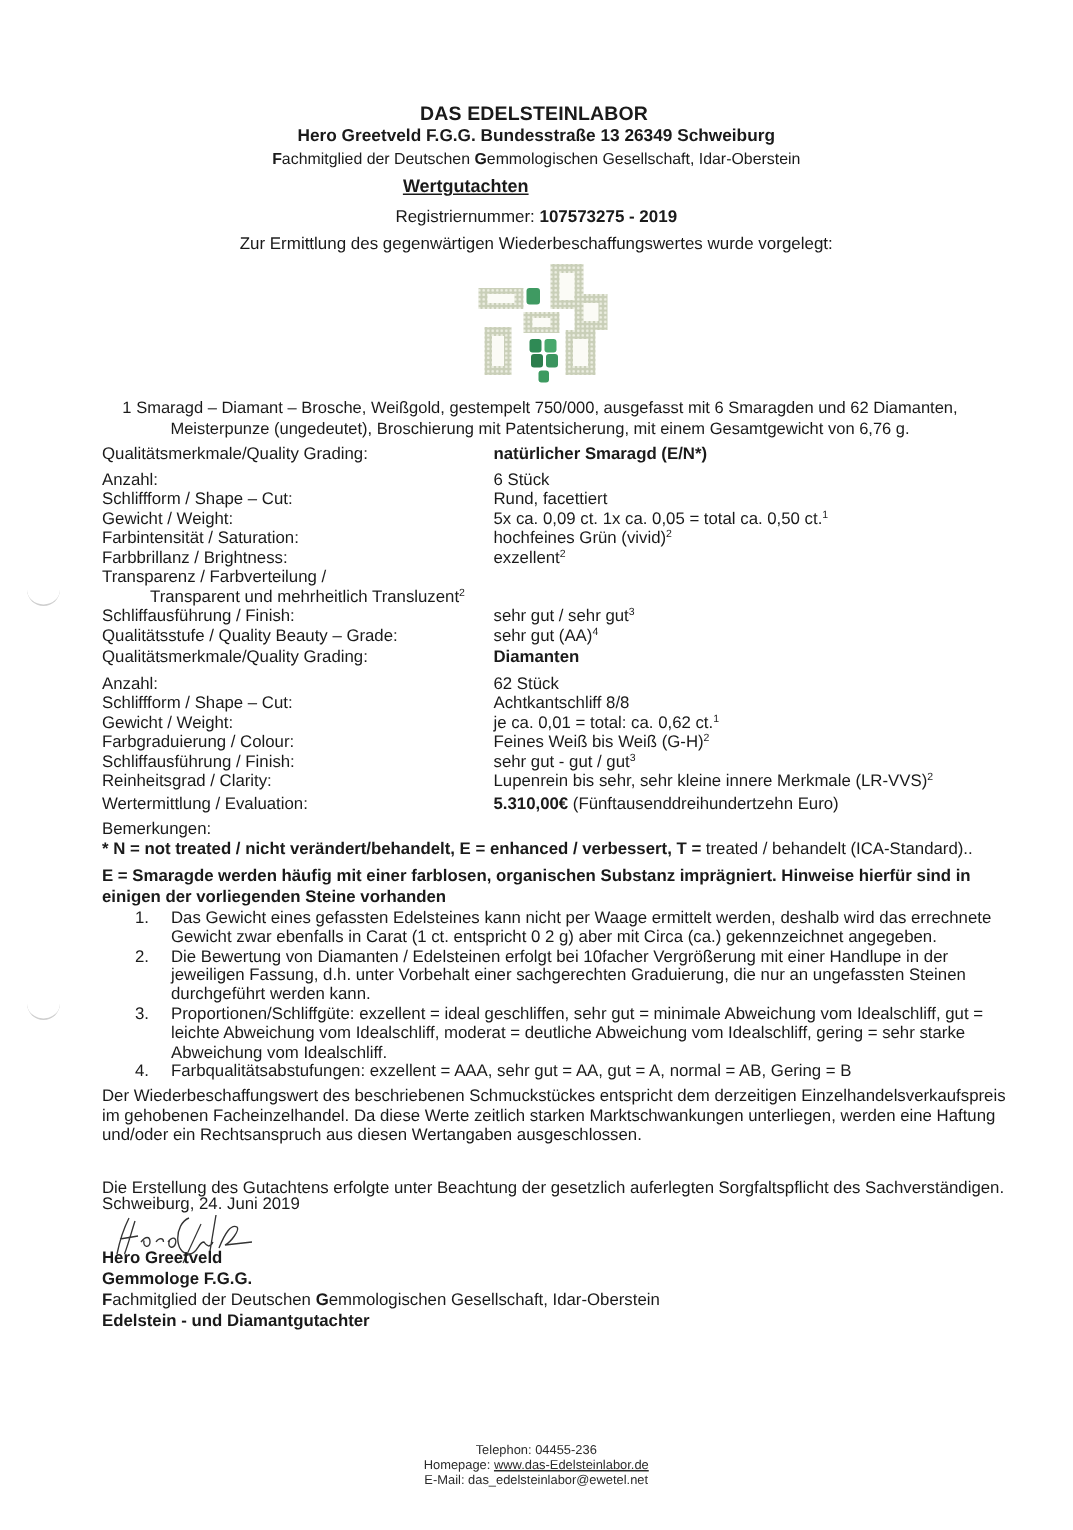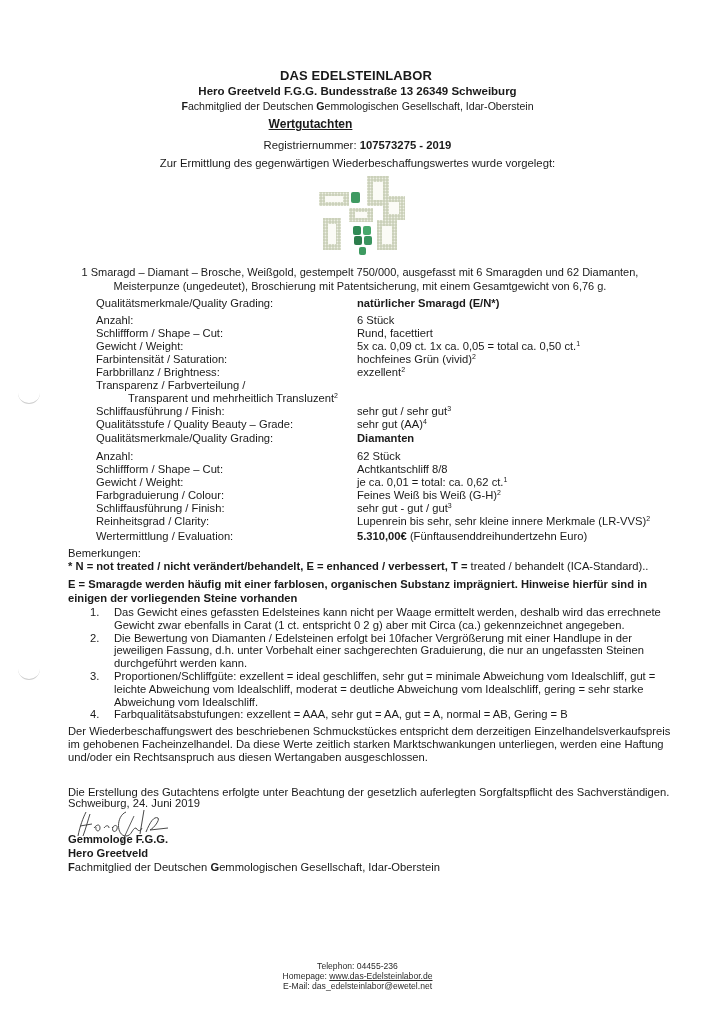--- a/index.html
+++ b/index.html
@@ -20,21 +20,21 @@
     #lab-membership { position: absolute; top: 100px; left: 0; width: 715px; text-align: center; font-size: 10.6px; }
     #doc-title { position: absolute; top: 118px; left: 0; width: 621px; text-align: center; font-weight: bold; font-size: 12px; }
     #doc-title span { text-decoration: underline; }
     #reg-line { position: absolute; top: 139px; left: 0; width: 715px; text-align: center; font-size: 11.3px; }
     #intro-line { position: absolute; top: 157px; left: 0; width: 715px; text-align: center; font-size: 11.3px; }
 
     #brooch { position: absolute; left: 315px; top: 174px; width: 92px; height: 84px; }
 
     #description { position: absolute; top: 266px; left: 40px; width: 640px; text-align: center; font-size: 11px; line-height: 13.5px; }
 
-    .grid { position: absolute; left: 68px; width: 600px; margin-left: 28px; }
+    .grid { position: absolute; left: 68px; width: 600px; }
     .row { display: flex; height: 13px; line-height: 13px; }
     .row .lbl { width: 229px; flex: none; }
     .row .val { flex: 1; padding-left: 32px; }
     sup { font-size: 7px; line-height: 0; vertical-align: 4px; }
 
     #emerald-header { top: 297px; }
     #emerald-grid { top: 314px; }
     #diamond-header { top: 432px; }
     #diamond-grid { top: 450px; }
     #evaluation-row { top: 530px; }
@@ -231,23 +231,24 @@
 
   <div id="place-date">Schweiburg, 24. Juni 2019</div>
 
   <svg id="signature" viewBox="0 0 100 40">
     <path d="M4 30 C6 20, 9 12, 12 6 M9 30 C 12 22, 14 14, 16 8 M6 20 L18 18 M20 22 c3 -4 6 -4 6 0 c0 4 -5 4 -4 -1 M30 22 c2 -3 5 -3 5 0 M38 22 c3 -4 6 -3 5 1 c-1 4 -6 3 -4 -2" stroke="#333" stroke-width="0.9" fill="none"></path>
     <path d="M52 6 C42 10, 42 30, 52 30 C58 30, 58 22, 62 22 c2 3 4 4 6 0 M66 28 L70 4 M72 26 c4 -10 8 -16 12 -14 c2 2 -4 10 -8 12 L 94 22" stroke="#333" stroke-width="0.9" fill="none"></path>
     <path d="M48 36 L60 10" stroke="#333" stroke-width="0.8" fill="none"></path>
   </svg>
 
   <div id="sig-block">
+    <div class="b">Hero Greetveld</div>
     <div class="b">Gemmologe F.G.G.</div>
-    <div class="b">Hero Greetveld</div>
     <div><b>F</b><span>achmitglied der Deutschen </span><b>G</b><span>emmologischen Gesellschaft, Idar-Oberstein</span></div>
+    <div class="b">Edelstein - und Diamantgutachter</div>
   </div>
 
   <div id="footer">
     <div>Telephon: 04455-236</div>
     <div><span>Homepage: </span><a>www.das-Edelsteinlabor.de</a></div>
     <div>E-Mail: das_edelsteinlabor@ewetel.net</div>
   </div>
 
 </div>
 

